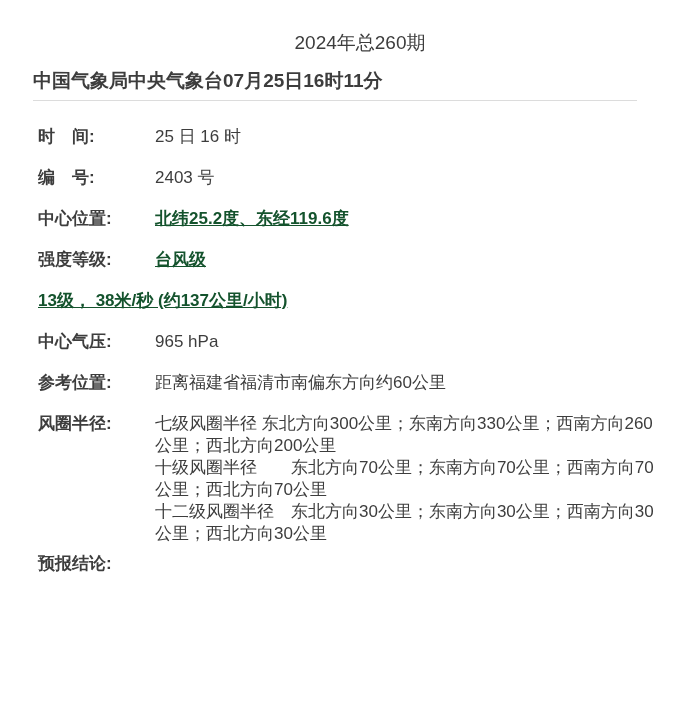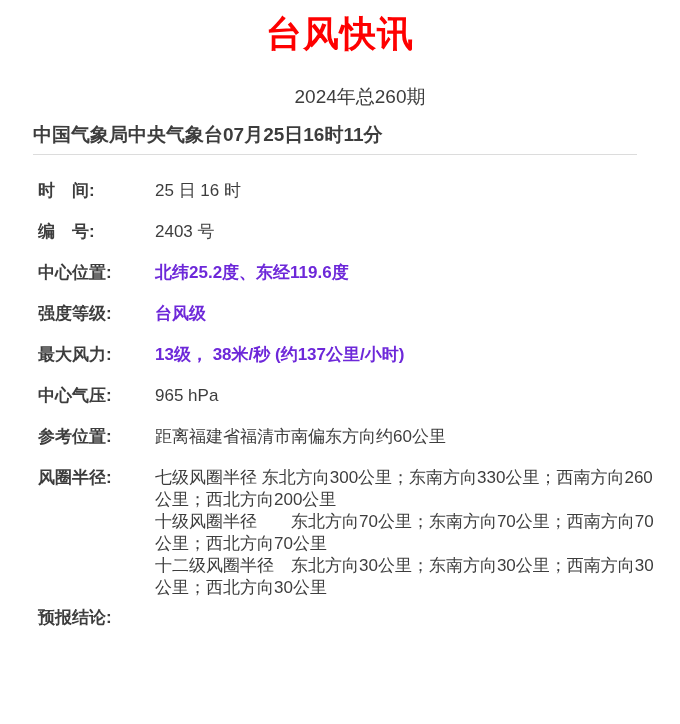--- a/index.html
+++ b/index.html
@@ -57,27 +57,26 @@
   }
   .row.tight { margin-bottom: 8px; justify-content: space-between; }
   .row .label {
     width: 105px;
     flex-shrink: 0;
     font-weight: bold;
     white-space: pre;
   }
   .row .value { min-width: 0; }
   .row .value .line { white-space: pre; }
-  .row.red .value { color: #6d28d9; font-weight: bold; }
+  .row.red .value { color: #14532d; font-weight: bold; text-decoration: underline; }
 </style>
 </head>
 <body>
 
 <div class="page">
-  <h1 class="title">台风快讯</h1>
   <div class="issue">2024年总260期</div>
   <div class="meta-row">
     <span>中国气象局中央气象台</span>
     <span>07月25日16时11分</span>
   </div>
   <hr class="divider">
   <div class="rows" id="rows">
   <div class="row">
     <div class="label">时　间:</div>
     <div class="value">
@@ -101,21 +100,20 @@
   </div>
 
   <div class="row red">
     <div class="label">强度等级:</div>
     <div class="value">
           <div class="line">台风级</div>
         </div>
   </div>
 
   <div class="row red">
-    <div class="label">最大风力:</div>
     <div class="value">
           <div class="line">13级， 38米/秒 (约137公里/小时)</div>
         </div>
   </div>
 
   <div class="row">
     <div class="label">中心气压:</div>
     <div class="value">
           <div class="line">965 hPa</div>
         </div>

